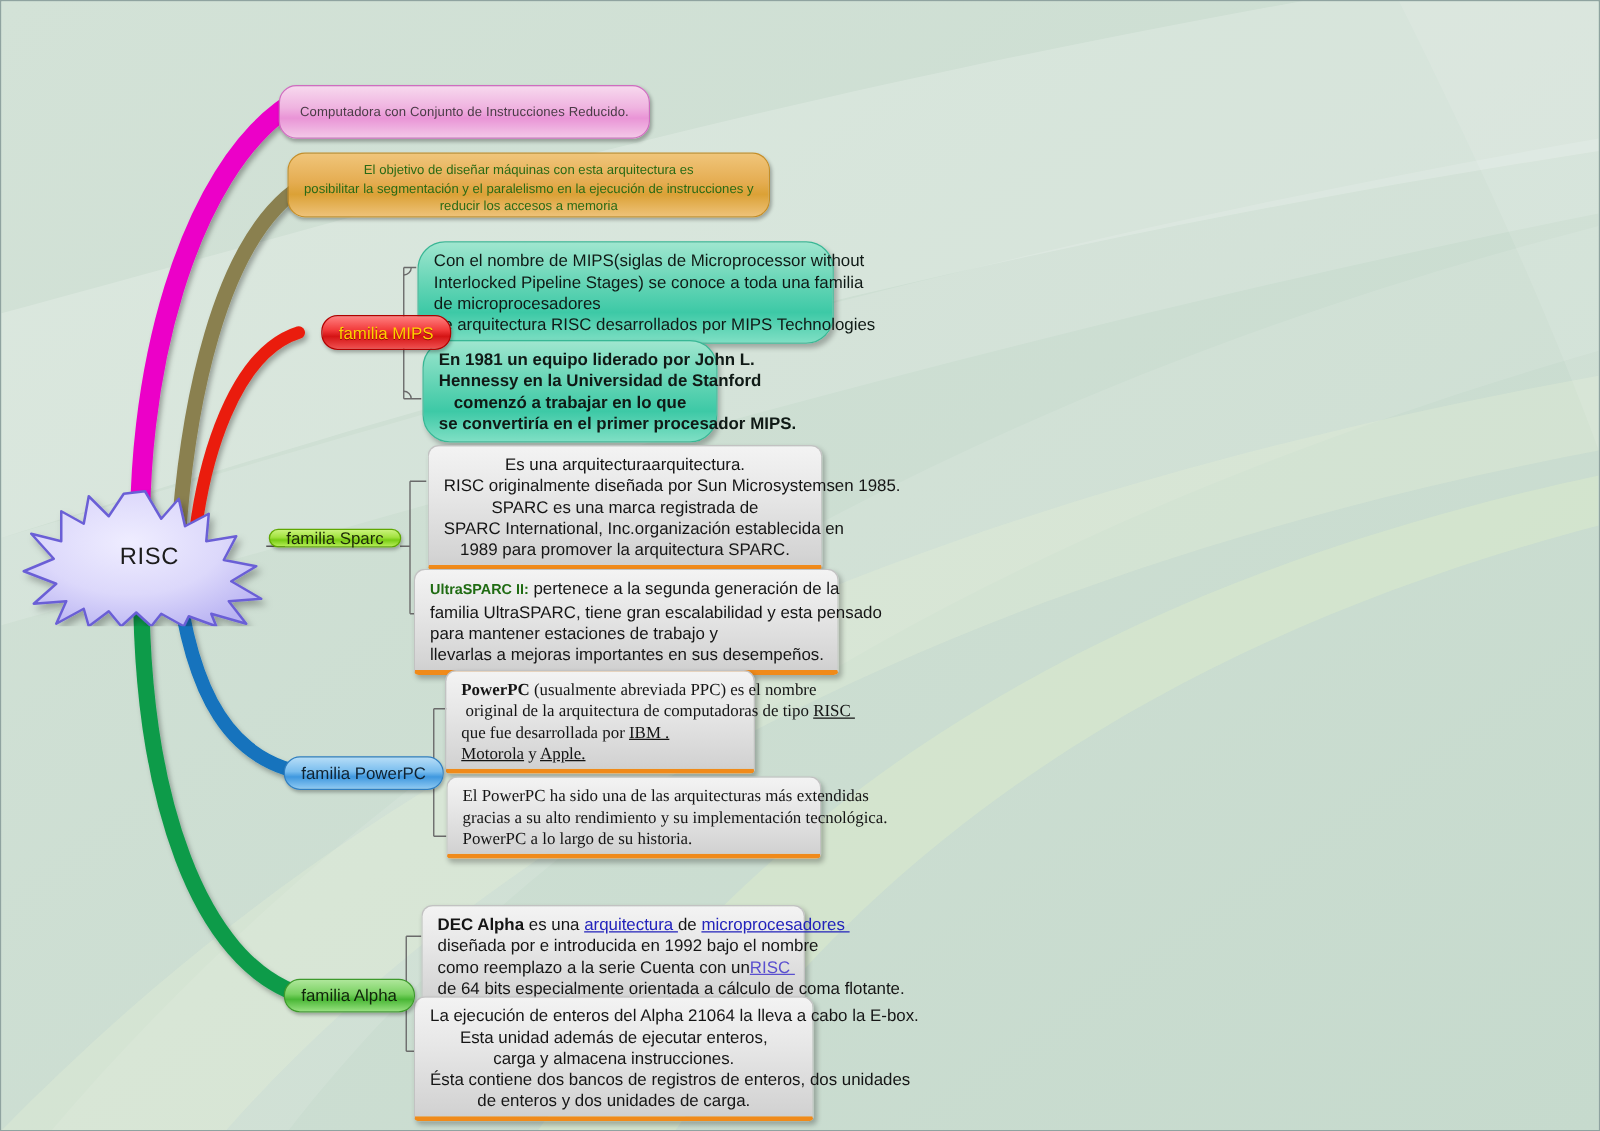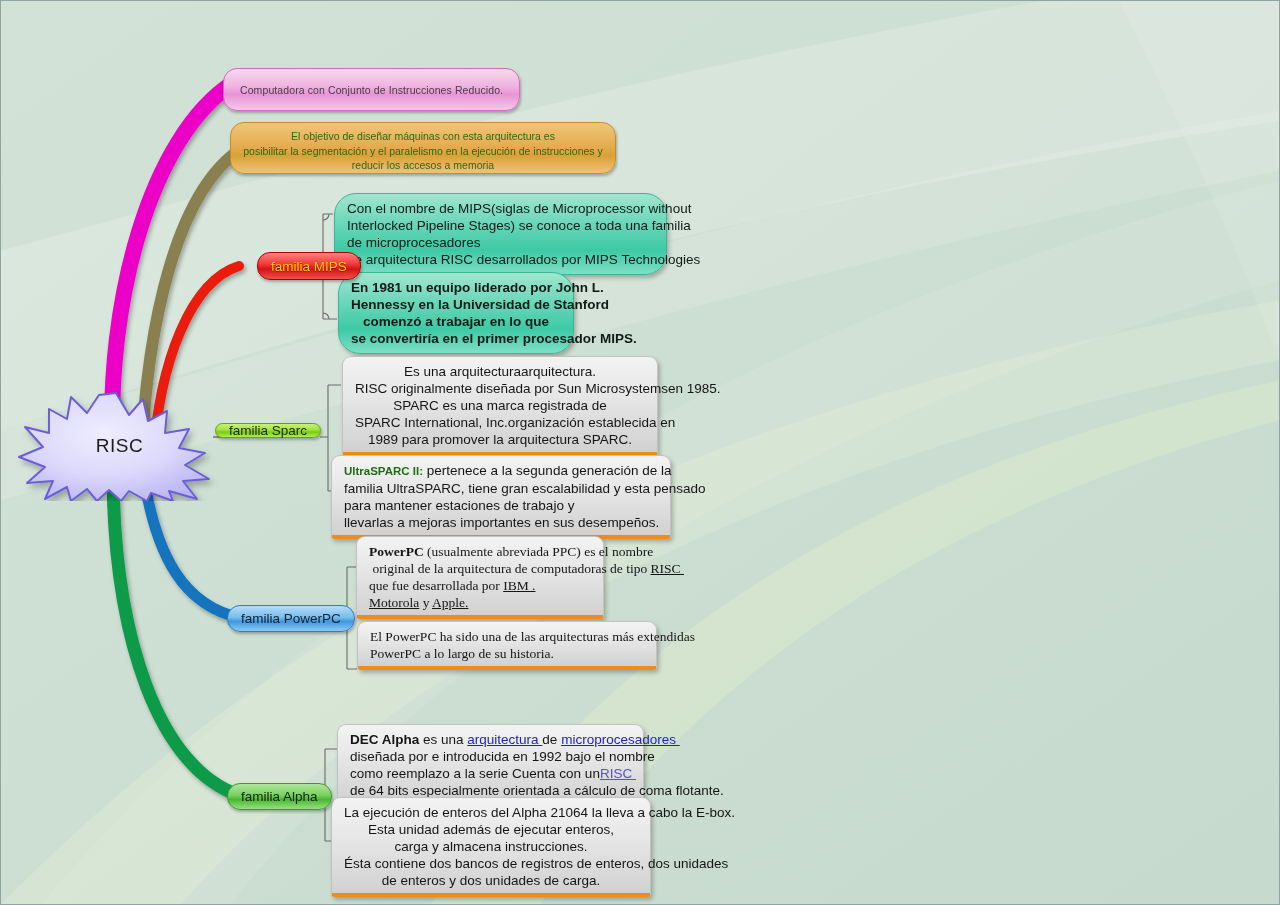--- a/index.html
+++ b/index.html
@@ -225,20 +225,21 @@
     <span>familia PowerPC</span>
   </div>
   <div class="card grey lft serif" style="left:355px;top:535px;width:248px;">
     <div class="line"><b class="bold">PowerPC</b><span> (usualmente abreviada PPC) es el nombre</span></div>
     <div class="line"><span>&nbsp;original de la arquitectura de computadoras de tipo </span><span class="uline">RISC&nbsp;</span></div>
     <div class="line"><span>que fue desarrollada por </span><span class="uline">IBM&nbsp;.</span></div>
     <div class="line"><span class="uline">Motorola</span><span> y </span><span class="uline">Apple.</span></div>
   </div>
   <div class="card grey lft serif" style="left:356px;top:620px;width:300px;">
     <div class="line">El PowerPC ha sido una de las arquitecturas más extendidas</div>
+    <div class="line">gracias a su alto rendimiento y su implementación tecnológica.</div>
     <div class="line">PowerPC a lo largo de su historia.</div>
   </div>
 
   <div class="pill alpha">
     <span>familia Alpha</span>
   </div>
   <div class="card grey ctr greenbody" style="left:336px;top:723px;width:307px;">
     <div class="line"><b class="bold">DEC Alpha</b><span> es una </span><span class="lnk">arquitectura </span><span>de </span><span class="lnk">microprocesadores&nbsp;</span></div>
     <div class="line">diseñada por e introducida en 1992 bajo el nombre</div>
     <div class="line"><span>como reemplazo a la serie Cuenta con un</span><span class="lnk2">RISC&nbsp;</span></div>

